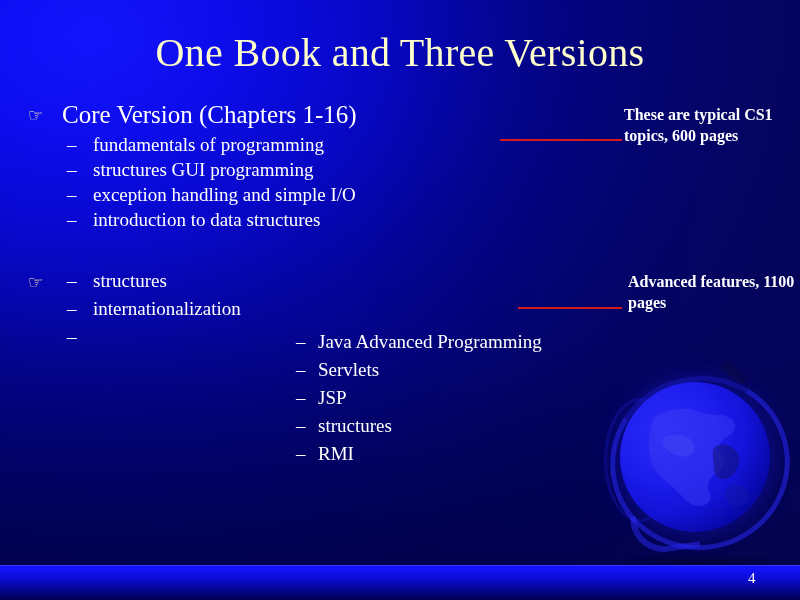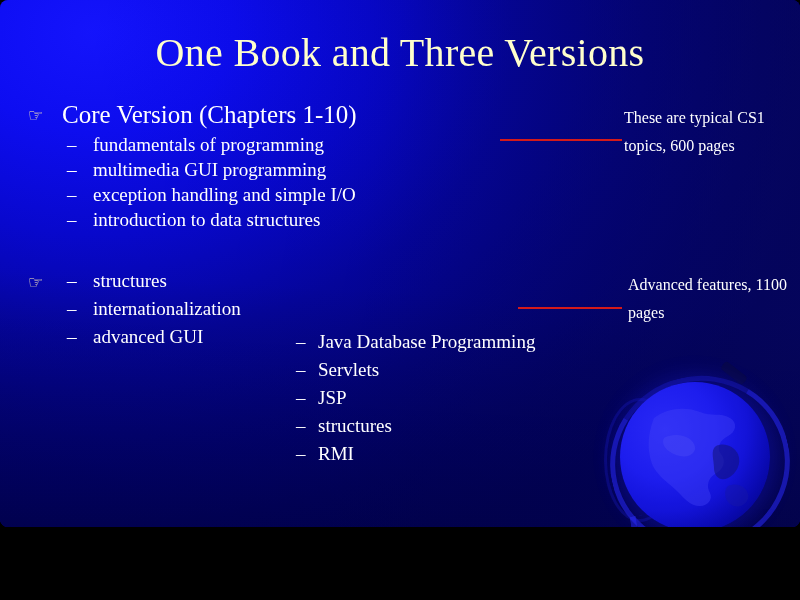--- a/index.html
+++ b/index.html
@@ -3,25 +3,24 @@
 <meta charset="utf-8">
 <style>
   html, body {
     margin: 0;
     padding: 0;
     background: #000;
   }
   #slide {
     position: relative;
     width: 800px;
-    height: 527px;
+    height: 600px;
     overflow: hidden;
     font-family: "Liberation Serif", "DejaVu Serif", serif;
     background: #00007e;
-    border-radius: 8px;
   }
 
   
   .bg-base {
     position: absolute;
     inset: 0;
     background:
       radial-gradient(ellipse 760px 560px at 12% 6%,
         #1414ff 0%,
         #0d0df2 18%,
@@ -232,22 +231,23 @@
   }
   .col2 .lvl2 .dash-icon { left: 0; }
 
   .lvl2.tall { line-height: 28px; }
 
   
   .callout {
     position: absolute;
     color: #ffffff;
     font-size: 16px;
-    line-height: 28px;
+    line-height: 21px;
     width: 168px;
+    font-weight: bold;
   }
   #callout-core { left: 624px; top: 104px; }
   #callout-comp { left: 628px; top: 271px; }
 
   .connector {
     position: absolute;
     height: 2px;
     background: #d41a1a;
   }
   #connector-core { left: 500px; top: 139px; width: 122px; }
@@ -300,33 +300,33 @@
   <div class="bottom-band"></div>
   <div class="band-hairline"></div>
 
   <div class="slide-title">One Book and Three Versions</div>
 
   <div class="body-list">
 
     <div>
       <div class="lvl1">
         <span class="hand-icon">☞</span>
-        <span>Core Version (Chapters 1-10)</span>
+        <span>Core Version (Chapters 1-16)</span>
       </div>
       <div class="lvl2-group">
         <div class="lvl2">
           <span class="dash-icon">–</span>
           <span>fundamentals of programming</span>
         </div>
         <div class="lvl2">
           <span class="dash-icon">–</span>
         </div>
         <div class="lvl2">
           <span class="dash-icon">–</span>
-          <span>multimedia GUI programming</span>
+          <span>structures GUI programming</span>
         </div>
         <div class="lvl2">
           <span class="dash-icon">–</span>
           <span>exception handling and simple I/O</span>
         </div>
         <div class="lvl2">
           <span class="dash-icon">–</span>
           <span>introduction to data structures</span>
         </div>
       </div>
@@ -348,30 +348,29 @@
         </div>
         <div class="lvl2 tall">
           <span class="dash-icon">–</span>
           <span>internationalization</span>
         </div>
         <div class="lvl2 tall">
           <span class="dash-icon">–</span>
         </div>
         <div class="lvl2 tall">
           <span class="dash-icon">–</span>
-          <span>advanced GUI</span>
         </div>
       </div>
     </div>
   </div>
 
   <div class="col2">
     <div class="lvl2">
       <span class="dash-icon">–</span>
-      <span>Java Database Programming</span>
+      <span>Java Advanced Programming</span>
     </div>
     <div class="lvl2">
       <span class="dash-icon">–</span>
       <span>Servlets</span>
     </div>
     <div class="lvl2">
       <span class="dash-icon">–</span>
       <span>JSP</span>
     </div>
     <div class="lvl2">

